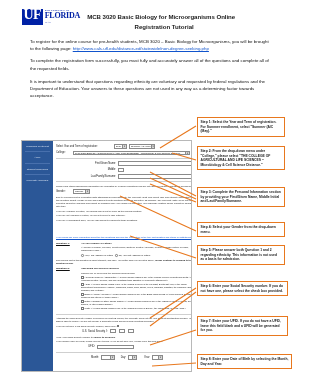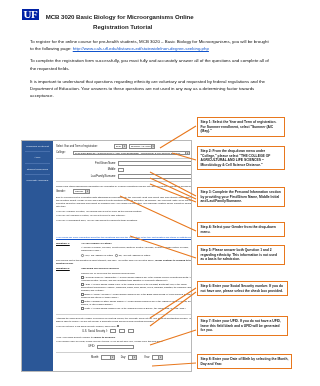--- a/index.html
+++ b/index.html
@@ -9,21 +9,21 @@
     font-family: "Liberation Sans", sans-serif;
     overflow: hidden;
   }
   .page { position: relative; width: 298px; height: 386px; background: #fff; }
 
   
   .header { display: flex; align-items: flex-start; padding: 9px 0 0 22px; }
   .uf-logo { display: flex; align-items: stretch; margin-right: 7px; flex: 0 0 auto; }
   .uf-mark {
     background: #0021A5; color: #fff; font-weight: bold;
-    font-size: 11px; line-height: 11px; padding: 0 1.5px;
+    font-size: 14px; line-height: 11px; padding: 0 1.5px;
     font-family: "Liberation Serif", serif; letter-spacing: -0.5px;
   }
   .uf-words { padding-left: 2px; }
   .uf-univ {
     font-family: "Liberation Serif", serif; font-size: 2.9px;
     color: #0021A5; letter-spacing: 0.25px; line-height: 3.4px;
     font-weight: bold;
   }
   .uf-florida {
     font-family: "Liberation Serif", serif; font-size: 8px;
@@ -119,20 +119,25 @@
   svg.arrows { position: absolute; left: 0; top: 0; width: 298px; height: 386px; pointer-events: none; }
 </style>
 </head>
 <body>
 
 <div class="page">
 
   <div class="header">
     <div class="uf-logo">
       <div class="uf-mark">UF</div>
+      <div class="uf-words">
+        <div class="uf-univ">UNIVERSITY of</div>
+        <div class="uf-florida">FLORIDA</div>
+        <div class="uf-sub">IFAS</div>
+      </div>
     </div>
     <div class="title-wrap">
       <div class="doc-title">MCB 3020 Basic Biology for Microorganisms  Online</div>
       <div class="doc-subtitle">Registration Tutorial</div>
     </div>
   </div>
 
   <div class="body-copy">
     <p class="para tight">
       <span>To register for the online course for pre-health students, MCB 3020 – Basic Biology for Microorganisms, you will be brought to the following page: </span><a class="link" href="#">http://www.cals.ufl.edu/distance-ed/statewide/non-degree-seeking.php</a>

